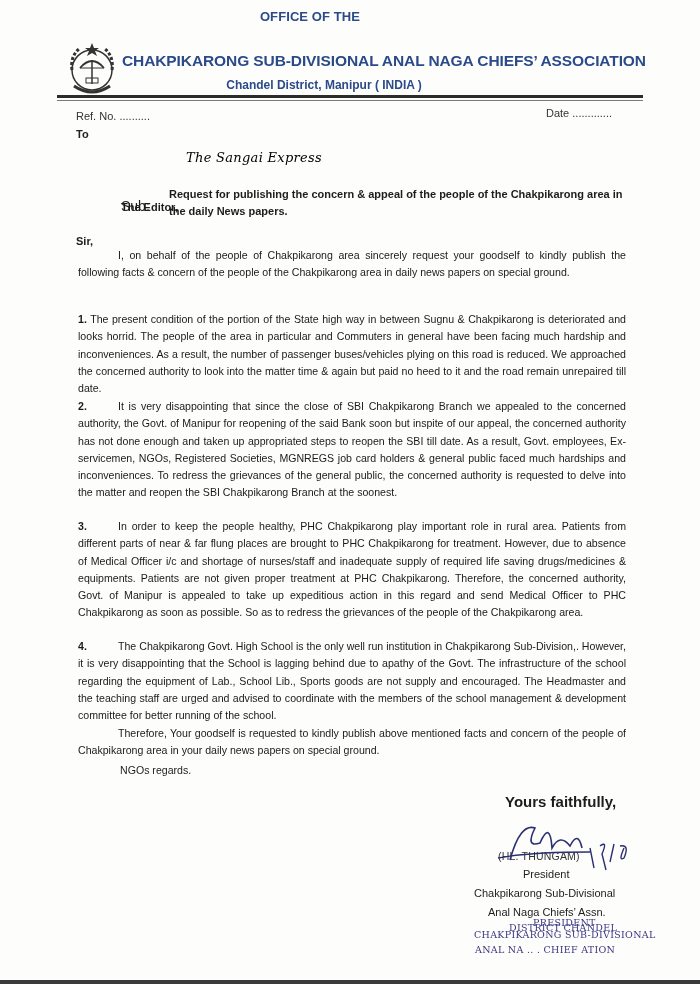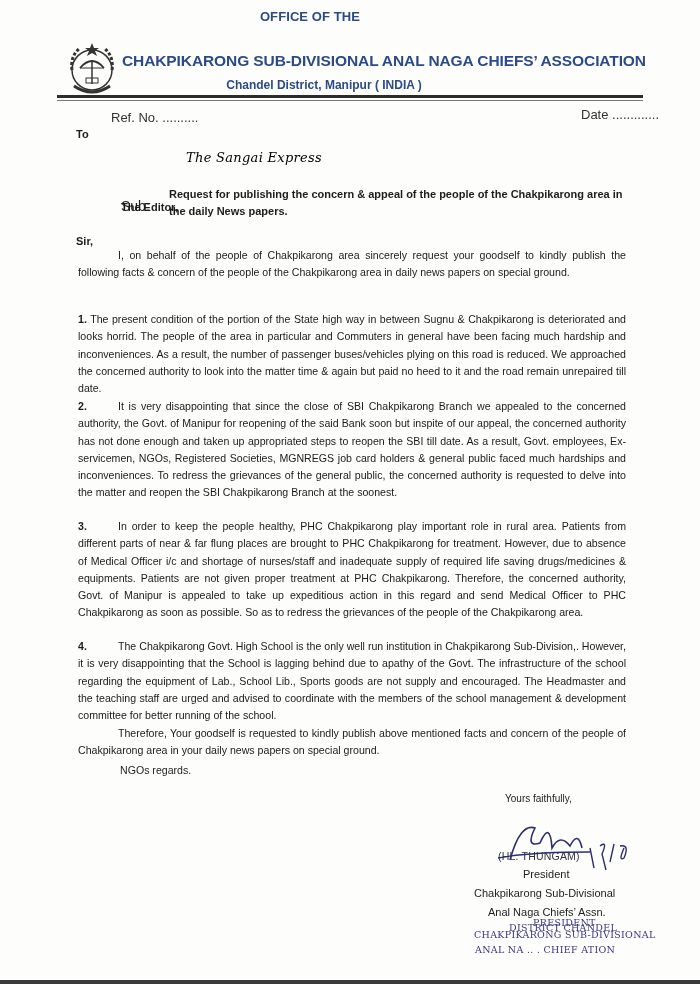--- a/index.html
+++ b/index.html
@@ -8,40 +8,40 @@
       font-family: "Liberation Sans", "DejaVu Sans", sans-serif; color: #1d1d1d;
     }
     .abs { position: absolute; }
     .hdr { color: #2b4a8a; font-weight: bold; text-align: center; white-space: nowrap; }
     #office { left: 0; width: 620px; top: 9px; font-size: 13px; letter-spacing: 0.1px; }
     #assoc { left: 122px; top: 52px; font-size: 15.5px; letter-spacing: -0.1px; text-align: left; }
     #district { left: 0; width: 628px; top: 78px; font-size: 12px; padding-left: 20px; box-sizing: border-box; }
     #logo { left: 64px; top: 40px; width: 56px; height: 58px; }
     .rule-thick { left: 57px; top: 95px; width: 586px; height: 3px; background: #2c2c2c; }
     .rule-thin { left: 57px; top: 100px; width: 586px; height: 1px; background: #7a7a7a; }
-    .small { font-size: 13px; color: #333; margin-left: 35px; }
+    .small { font-size: 11px; color: #333; }
     #refno { left: 76px; top: 110px; }
     #date { left: 546px; top: 107px; }
     #to { left: 76px; top: 128px; font-size: 11px; font-weight: bold; color: #222; }
     #editor-label { left: 121px; top: 153px; font-size: 11px; font-weight: bold; margin-top: 48px; }
     #editor-hand { left: 186px; top: 150px; font-size: 13px; font-style: italic; color: #000000; font-family: "DejaVu Serif", serif; letter-spacing: 0.3px; }
     #sub-label { left: 121px; top: 198px; font-size: 14px; font-weight: normal; }
     #sub-text { left: 169px; top: 186px; width: 470px; font-size: 11px; font-weight: bold; line-height: 17px; }
     #sir { left: 76px; top: 235px; font-size: 11px; font-weight: bold; }
     .para { left: 78px; width: 548px; font-size: 10.6px; line-height: 17.3px; text-align: justify; color: #1a1a1a; }
     .num { font-weight: bold; display: inline-block; }
     .num2 { width: 40px; }
     #intro { top: 247px; text-indent: 40px; }
     #p1 { top: 311px; }
     #p2 { top: 398px; }
     #p3 { top: 518px; }
     #p4 { top: 638px; }
     #closing { top: 725px; text-indent: 40px; }
     #regards { left: 120px; top: 764px; font-size: 10.6px; }
-    #yours { left: 505px; top: 793px; font-size: 10px; font-weight: normal; }
+    #yours { left: 505px; top: 793px; font-size: 15px; font-weight: bold; }
     #sig-name { left: 498px; top: 850px; font-size: 10.5px; color: #333; letter-spacing: 0.2px; }
     #sig-scribble { left: 490px; top: 818px; width: 150px; height: 60px; }
     #president { left: 523px; top: 868px; font-size: 11px; }
     #org1 { left: 474px; top: 887px; font-size: 11px; }
     #org2 { left: 488px; top: 906px; font-size: 11px; }
     .stamp { color: #3b3580; font-family: "DejaVu Serif", "Liberation Serif", serif; font-size: 9.5px; letter-spacing: 0.3px; white-space: nowrap; }
     #st1 { left: 533px; top: 917px; }
     #st2 { left: 474px; top: 929px; }
     #st3 { left: 475px; top: 944px; }
     #st4 { left: 509px; top: 922px; }

